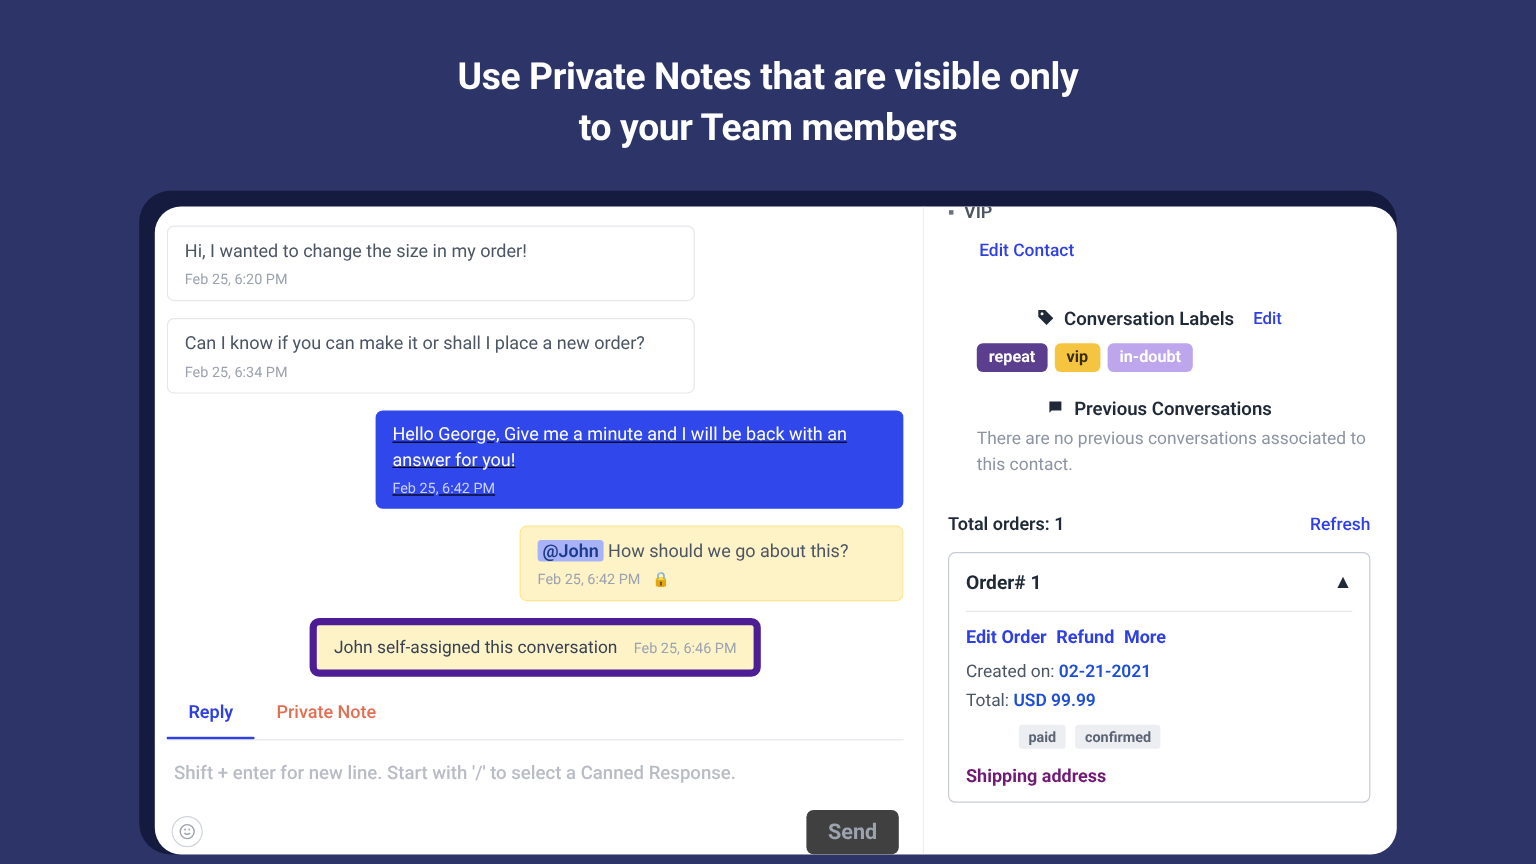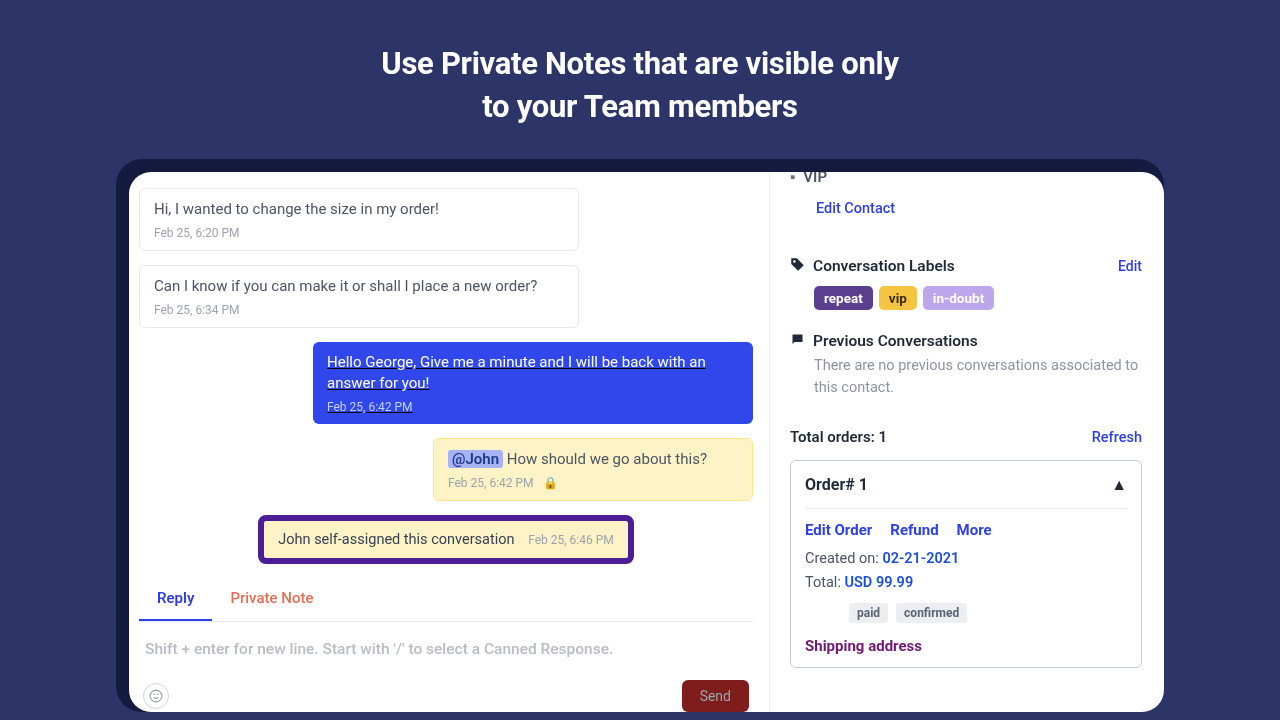--- a/index.html
+++ b/index.html
@@ -118,26 +118,26 @@
   }
   .emoji-btn {
     width: 26px; height: 26px;
     border: 1.5px solid #d1d5db;
     border-radius: 50%;
     display: flex; align-items: center; justify-content: center;
     color: #9ca3af;
     font-size: 13px;
   }
   .send-btn {
-    background: #7f1d1d;
+    background: #404040;
     color: #9ca3af;
     border-radius: 6px;
     padding: 8px 18px;
-    font-size: 14px;
-    font-weight: 400;
+    font-size: 18px;
+    font-weight: 700;
   }
 
   .side-pane {
     flex: 1;
     border-left: 1px solid #eceef1;
     padding: 0 22px 0 20px;
     overflow: hidden;
   }
   .vip-row {
     display: flex; align-items: center; gap: 8px;
@@ -146,21 +146,21 @@
   }
   .vip-icon { color: #6b7280; }
   .edit-contact {
     color: #2e3fe6;
     font-size: 14.5px;
     font-weight: 500;
     margin: 14px 0 40px 26px;
     display: block;
   }
   .section-row {
-    display: flex; align-items: center; justify-content: space-between;
+    display: flex; align-items: center; justify-content: center;
     margin-bottom: 10px;
     gap: 16px;
   }
   .section-title {
     display: flex; align-items: center; gap: 8px;
     font-size: 15.5px; font-weight: 600; color: #1f2937;
   }
   .edit-link { color: #2e3fe6; font-size: 14px; font-weight: 500; }
   .labels { display: flex; gap: 6px; margin: 2px 0 22px 24px; }
   .label {
@@ -190,21 +190,21 @@
     padding: 14px 14px 12px;
   }
   .order-head {
     display: flex; justify-content: space-between; align-items: center;
     font-weight: 700; font-size: 16px; color: #1f2937;
     padding-bottom: 14px;
     border-bottom: 1px solid #e5e7eb;
     margin-bottom: 12px;
   }
   .order-actions {
-    display: flex; gap: 18px;
+    display: flex; gap: 8px;
     color: #2e3fe6; font-weight: 700; font-size: 15px;
     margin-bottom: 8px;
   }
   .order-actions span { cursor: pointer; }
   .order-meta { color: #4b5563; font-size: 14.5px; line-height: 1.65; }
   .order-meta b { font-weight: 600; color: #1d4ed8; }
   .status-tags { display: flex; gap: 8px; margin: 8px 0 14px; padding-left: 44px; }
   .status-tag {
     background: #eceef1;
     color: #5a6475;

